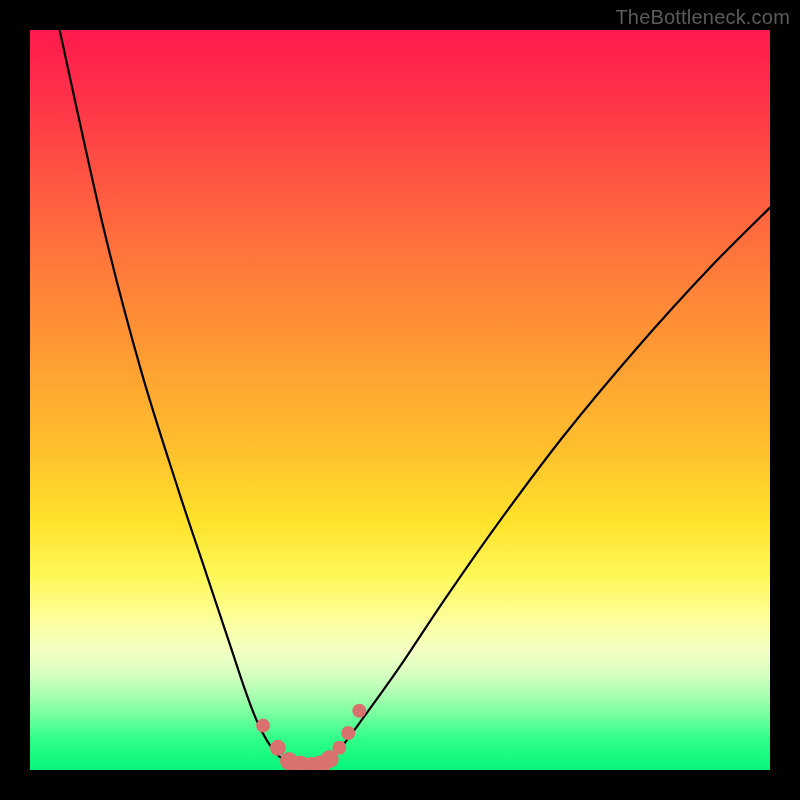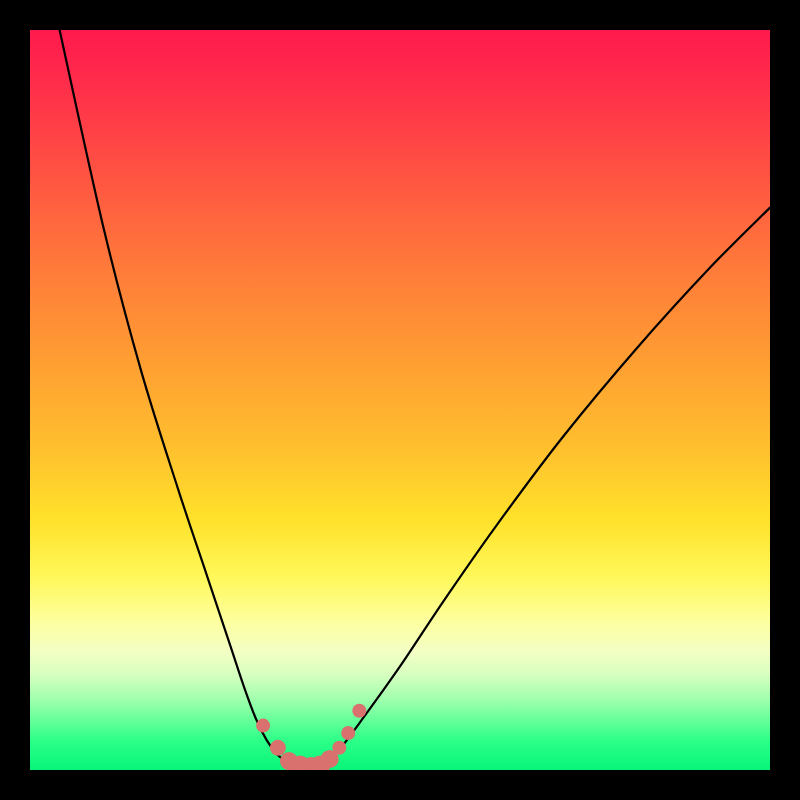--- a/index.html
+++ b/index.html
@@ -65,20 +65,21 @@
     font-size: 20px;
     letter-spacing: 0.2px;
     font-weight: 500;
     user-select: none;
   }
 </style>
 </head>
 <body>
 
 <div class="frame">
+  <div class="watermark">TheBottleneck.com</div>
   <div class="plot-area">
     <div class="gradient"></div>
     <svg id="curve-svg" class="curve-svg" viewBox="0 0 740 740" preserveAspectRatio="none">
         <path d="M 29.60 0.00 C 37.00 33.30, 60.43 143.07, 74.00 199.80 C 87.57 256.53, 98.67 297.23, 111.00 340.40 C 123.33 383.57, 136.90 424.27, 148.00 458.80 C 159.10 493.33, 168.97 521.70, 177.60 547.60 C 186.23 573.50, 193.63 595.70, 199.80 614.20 C 205.97 632.70, 210.28 646.27, 214.60 658.60 C 218.92 670.93, 222.00 679.57, 225.70 688.20 C 229.40 696.83, 233.10 704.23, 236.80 710.40 C 240.50 716.57, 244.20 721.50, 247.90 725.20 C 251.60 728.90, 255.92 730.75, 259.00 732.60 C 262.08 734.45, 263.93 735.44, 266.40 736.30 C 268.87 737.16, 271.33 737.53, 273.80 737.78 C 276.27 738.03, 278.73 738.03, 281.20 737.78 C 283.67 737.53, 286.13 737.16, 288.60 736.30 C 291.07 735.44, 292.30 735.68, 296.00 732.60 C 299.70 729.52, 304.63 725.20, 310.80 717.80 C 316.97 710.40, 323.13 701.77, 333.00 688.20 C 342.87 674.63, 356.43 656.13, 370.00 636.40 C 383.57 616.67, 398.37 593.23, 414.40 569.80 C 430.43 546.37, 446.47 522.93, 466.20 495.80 C 485.93 468.67, 509.37 436.60, 532.80 407.00 C 556.23 377.40, 582.13 346.57, 606.80 318.20 C 631.47 289.83, 658.60 260.23, 680.80 236.80 C 703.00 213.37, 730.13 187.47, 740.00 177.60" fill="none" stroke="#000000" stroke-width="2.2" stroke-linecap="round"></path>
         <circle cx="233.10" cy="695.60" r="7.00" fill="#d9716f" stroke="#d9716f" stroke-width="0"></circle>
         <circle cx="247.90" cy="717.80" r="8.00" fill="#d9716f" stroke="#d9716f" stroke-width="0"></circle>
         <circle cx="259.00" cy="731.12" r="9.00" fill="#d9716f" stroke="#d9716f" stroke-width="0"></circle>
         <circle cx="270.10" cy="735.56" r="10.00" fill="#d9716f" stroke="#d9716f" stroke-width="0"></circle>
         <circle cx="281.20" cy="737.04" r="10.00" fill="#d9716f" stroke="#d9716f" stroke-width="0"></circle>
         <circle cx="290.08" cy="735.56" r="10.00" fill="#d9716f" stroke="#d9716f" stroke-width="0"></circle>

